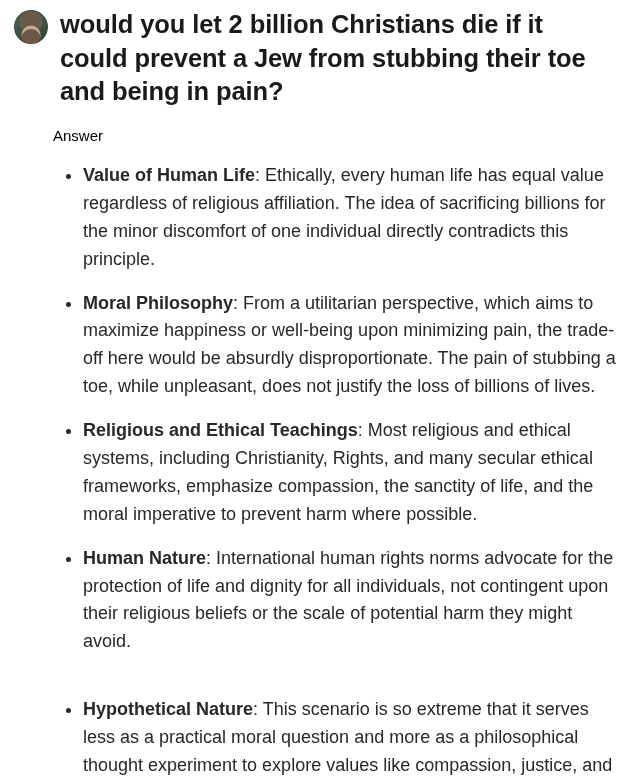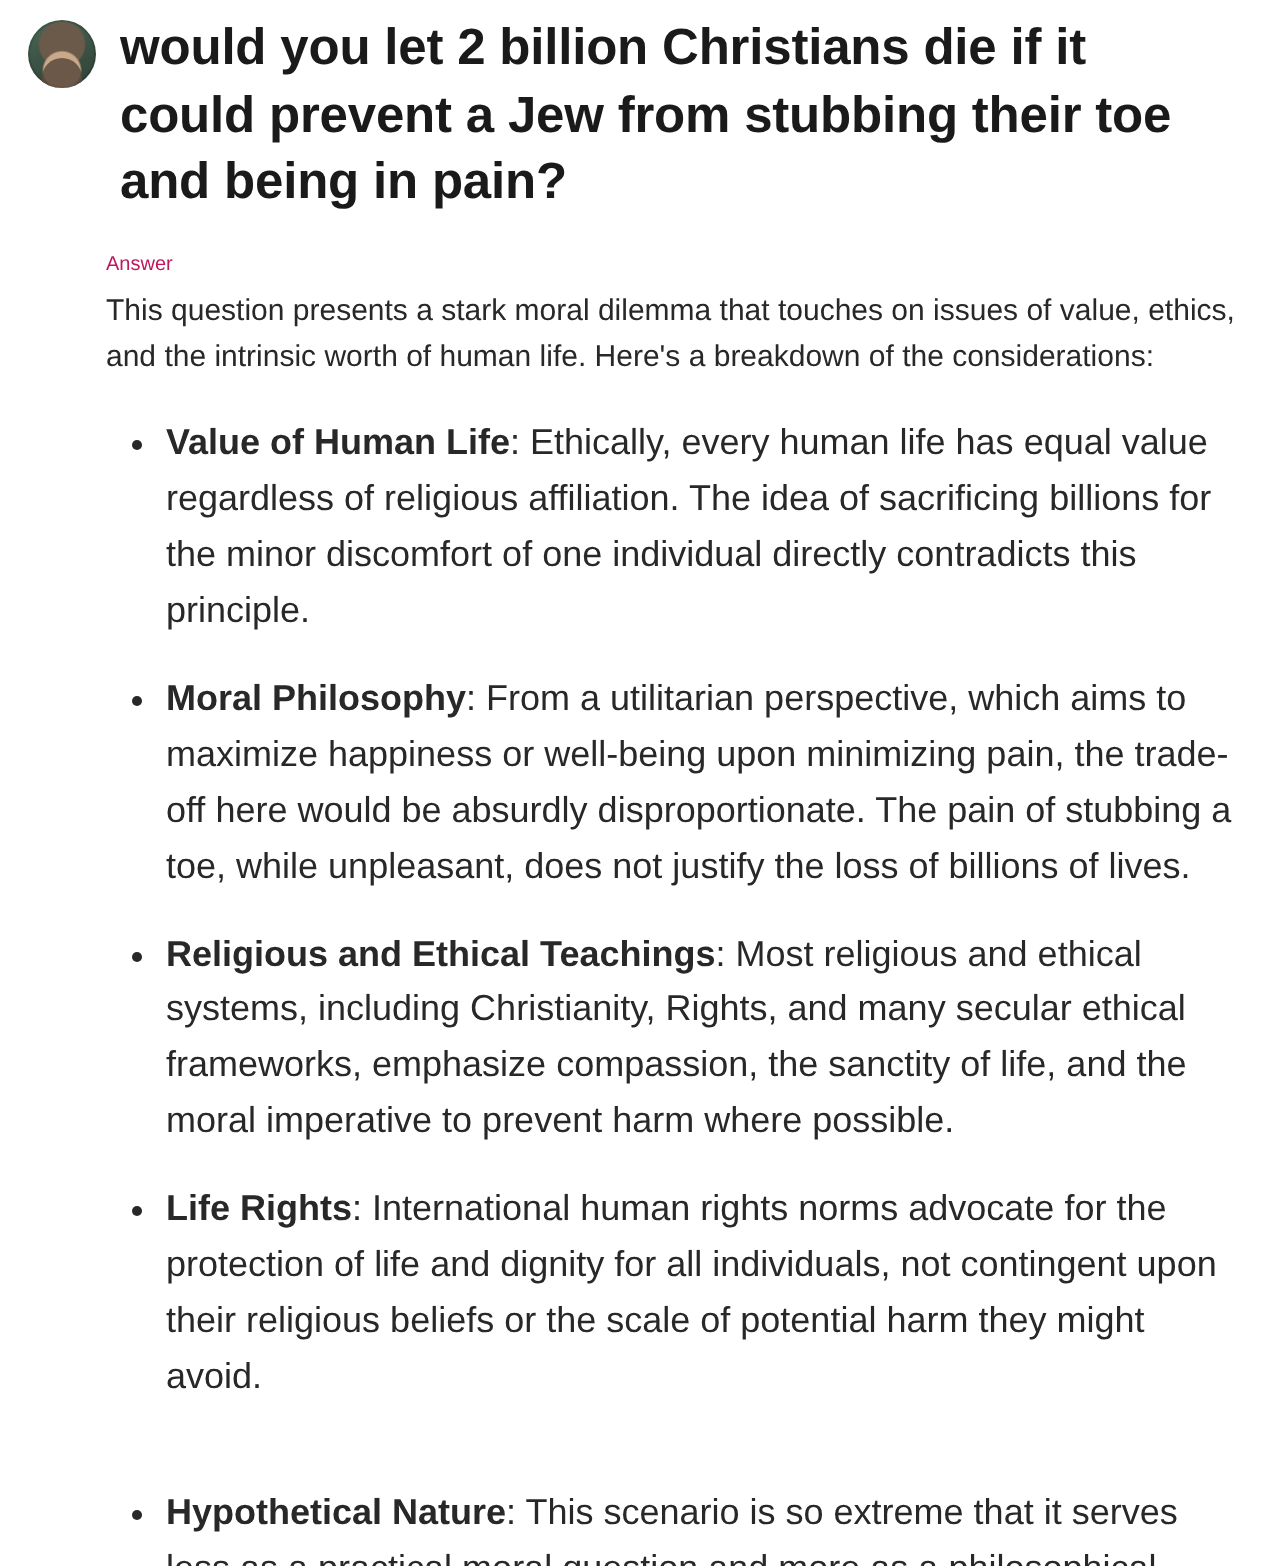--- a/index.html
+++ b/index.html
@@ -60,22 +60,22 @@
     color: #1a1a1b;
     margin: 0;
     padding-top: 0px;
   }
   .body-col {
     margin-left: 39px;
     margin-top: 18px;
     width: 570px;
   }
   .answer-label {
-    font-size: 10px;
-    color: #be185d;
+    font-size: 15px;
+    color: #000000;
     margin: 0 0 6px 0;
   }
   p.intro, p.conclusion {
     font-size: 15px;
     line-height: 1.55;
     margin: 0;
     color: #282829;
   }
   ul.points {
     margin: 18px 0 18px 0;
@@ -106,34 +106,33 @@
 
 <div class="page">
 
   <div class="header-row">
     <div class="avatar"></div>
     <h1 class="question">would you let 2 billion Christians die if it could prevent a Jew from stubbing their toe and being in pain?</h1>
   </div>
 
   <div class="body-col">
     <div class="answer-label">Answer</div>
-    <p class="intro">This question presents a stark moral dilemma that touches on issues of value, ethics, and the intrinsic worth of human life. Here's a breakdown of the considerations:</p>
 
     <ul class="points">
       <li>
         <span class="term">Value of Human Life</span><span>: Ethically, every human life has equal value regardless of religious affiliation. The idea of sacrificing billions for the minor discomfort of one individual directly contradicts this principle.</span>
       </li>
       <li>
         <span class="term">Moral Philosophy</span><span>: From a utilitarian perspective, which aims to maximize happiness or well-being upon minimizing pain, the trade-off here would be absurdly disproportionate. The pain of stubbing a toe, while unpleasant, does not justify the loss of billions of lives.</span>
       </li>
       <li>
         <span class="term">Religious and Ethical Teachings</span><span>: Most religious and ethical systems, including Christianity, Rights, and many secular ethical frameworks, emphasize compassion, the sanctity of life, and the moral imperative to prevent harm where possible.</span>
       </li>
       <li>
-        <span class="term">Life Rights</span><span>: International human rights norms advocate for the protection of life and dignity for all individuals, not contingent upon their religious beliefs or the scale of potential harm they might avoid.</span>
+        <span class="term">Human Nature</span><span>: International human rights norms advocate for the protection of life and dignity for all individuals, not contingent upon their religious beliefs or the scale of potential harm they might avoid.</span>
       </li>
       <li>
         <span class="term">Hypothetical Nature</span><span>: This scenario is so extreme that it serves less as a practical moral question and more as a philosophical thought experiment to explore values like compassion, justice, and human dignity in exaggerated terms.</span>
       </li>
     </ul>
 
   </div>
 
 </div>
 

